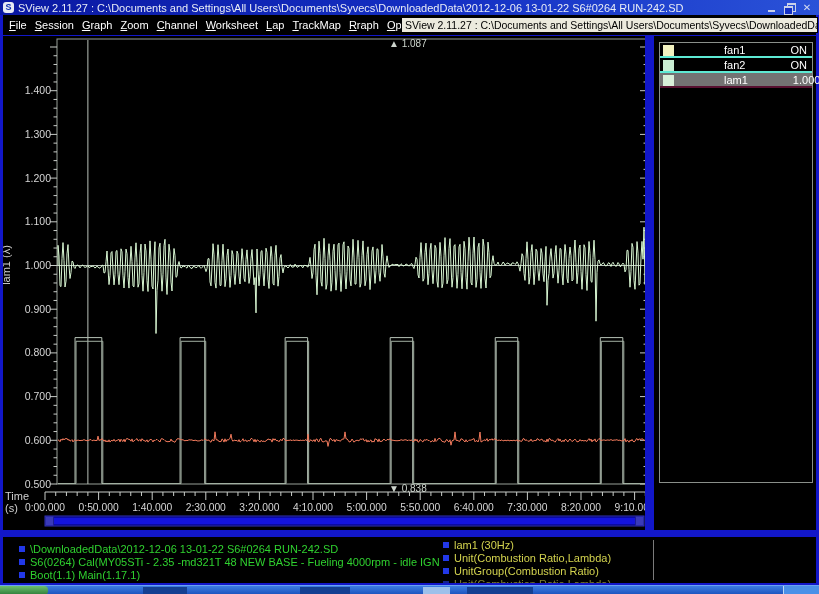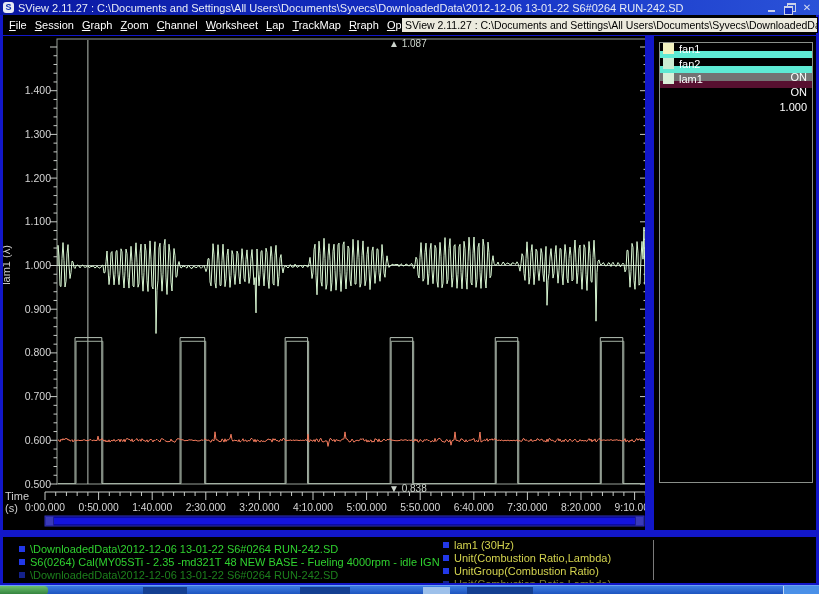--- a/index.html
+++ b/index.html
@@ -38,22 +38,22 @@
   .menu-item u { text-decoration:underline; }
   
   .graph-region { position:absolute; left:3px;  top:36px; width:642px; height:494px; background:#000; }
   .graph-region svg { display:block; }
   .panel-region { position:absolute; left:654px; top:36px; width:162px; height:494px; background:#000; }
   .legend-box {
     position:absolute; left:5px; top:6px; width:154px; height:441px;
     border:1px solid #8a8f8a; background:#000;
   }
   .legend-row {
-    height:15px; display:flex; align-items:flex-start; padding-left:3px;
-    color:#fff; font-size:11px; border-bottom:7px solid #5eead4;
+    height:15px; display:flex; align-items:flex-end; padding-left:3px;
+    color:#fff; font-size:11px; border-bottom:2px solid #5eead4;gap:45px;
   }
   .legend-row.selected { background:#737373; border-bottom-color:#571030; }
   .swatch { width:11px; height:11px; flex:none; margin-right:5px; }
   .chname { flex:1; white-space:nowrap; }
   .chval  { padding-right:5px; white-space:nowrap;margin-top:28px; }
   
   .tooltip {
     position:absolute; left:401px; top:17px; width:417px; height:16px;
     background:#eceadd; border:1px solid #000; color:#000;
     font-size:10.5px; line-height:14px; padding:0 3px;
@@ -356,20 +356,24 @@
       <div class="status-row">
         <span class="bullet"></span>
         <span class="stext">\DownloadedData\2012-12-06 13-01-22 S6#0264 RUN-242.SD</span>
       </div>
 
       <div class="status-row">
         <span class="bullet"></span>
         <span class="stext">S6(0264) Cal(MY05STi - 2.35 -md321T 48 NEW BASE - Fueling 4000rpm - idle IGN =1.5)</span>
       </div>
 
+      <div class="status-row">
+        <span class="bullet"></span>
+        <span class="stext">Boot(1.1) Main(1.17.1)</span>
+      </div>
 
       <div class="status-row clipped">
         <span class="bullet"></span>
         <span class="stext">\DownloadedData\2012-12-06 13-01-22 S6#0264 RUN-242.SD</span>
       </div>
     </div>
   <div class="status-divider"></div>
   <div class="status-right">
 
       <div class="status-row">

